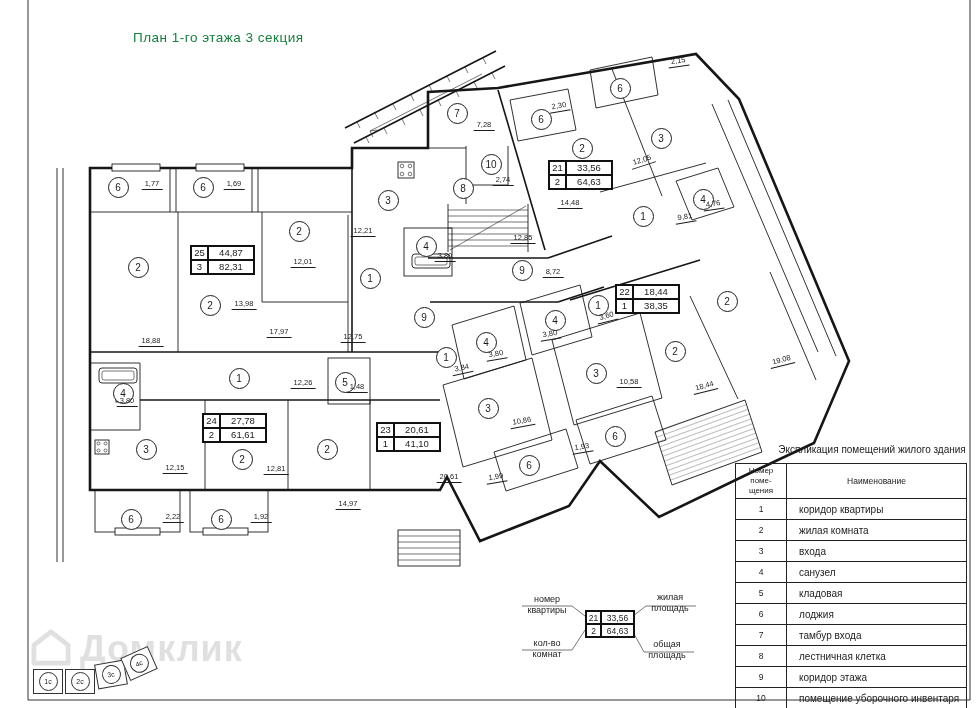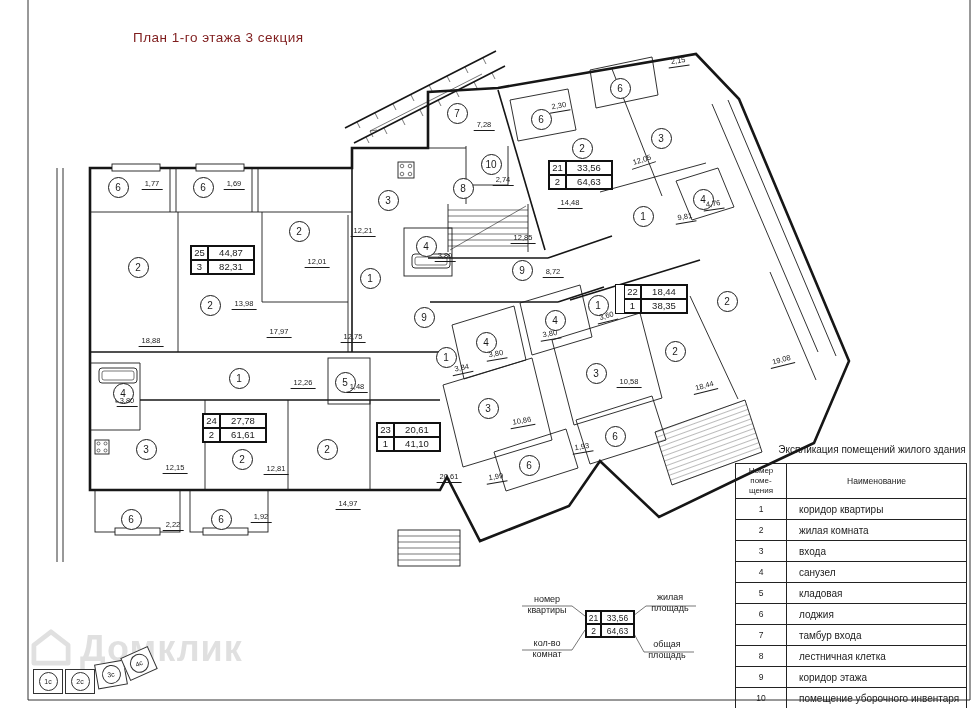--- a/index.html
+++ b/index.html
@@ -5,21 +5,21 @@
   html,body{margin:0;padding:0;background:#fff;}
   .sheet{position:relative;width:977px;height:708px;background:#ffffff;overflow:hidden;
          font-family:"Liberation Sans", sans-serif;color:#1b1b1b;}
   .abs{position:absolute;}
   .w3{stroke:#161616;stroke-width:2.6;fill:none;stroke-linejoin:miter;}
   .w2{stroke:#161616;stroke-width:1.6;fill:none;}
   .w1{stroke:#1b1b1b;stroke-width:0.9;fill:none;}
   .w0{stroke:#1b1b1b;stroke-width:0.6;fill:none;}
   .win{stroke:#1b1b1b;stroke-width:0.9;fill:#ffffff;}
 
-  .page-title{left:133px;top:30px;font-size:13.5px;letter-spacing:0.5px;color:#7f1d1d;}
+  .page-title{left:133px;top:30px;font-size:13.5px;letter-spacing:0.5px;color:#15803d;}
 
   .room-circle{position:absolute;width:21px;height:21px;border:1.3px solid #1b1b1b;border-radius:50%;
     display:flex;align-items:center;justify-content:center;font-size:10px;background:#fff;box-sizing:border-box;}
   .dim{position:absolute;font-size:7.5px;line-height:1;padding:0 3px 1.5px;border-bottom:1px solid #1b1b1b;
     white-space:nowrap;transform-origin:50% 100%;}
 
   .apt-table{position:absolute;display:grid;grid-template-columns:17px 46px;grid-auto-rows:14px;
     background:#fff;border:1.5px solid #111;}
   .apt-cell{border:0.8px solid #111;display:flex;align-items:center;justify-content:center;
     font-size:9.5px;line-height:1;box-sizing:border-box;}
@@ -180,30 +180,30 @@
       <div class="room-circle" style="left: 477.5px; top: 397.5px;">3</div>
       <div class="room-circle" style="left: 585.5px; top: 362.5px;">3</div>
       <div class="room-circle" style="left: 518.5px; top: 454.5px;">6</div>
       <div class="room-circle" style="left: 604.5px; top: 425.5px;">6</div>
       <div class="room-circle" style="left: 664.5px; top: 340.5px;">2</div>
       <div class="room-circle" style="left: 716.5px; top: 290.5px;">2</div>
       <div class="dim" style="left: 152px; top: 190px; transform: translate(-50%, -100%) rotate(0deg);">1,77</div>
       <div class="dim" style="left: 234px; top: 190px; transform: translate(-50%, -100%) rotate(0deg);">1,69</div>
       <div class="dim" style="left: 151px; top: 347px; transform: translate(-50%, -100%) rotate(0deg);">18,88</div>
       <div class="dim" style="left: 244px; top: 310px; transform: translate(-50%, -100%) rotate(0deg);">13,98</div>
-      <div class="dim" style="left: 317px; top: 268px; transform: translate(-50%, -100%) rotate(0deg);">12,01</div>
+      <div class="dim" style="left: 303px; top: 268px; transform: translate(-50%, -100%) rotate(0deg);">12,01</div>
       <div class="dim" style="left: 279px; top: 338px; transform: translate(-50%, -100%) rotate(0deg);">17,97</div>
       <div class="dim" style="left: 353px; top: 343px; transform: translate(-50%, -100%) rotate(0deg);">12,75</div>
       <div class="dim" style="left: 303px; top: 389px; transform: translate(-50%, -100%) rotate(0deg);">12,26</div>
       <div class="dim" style="left: 357px; top: 393px; transform: translate(-50%, -100%) rotate(0deg);">1,48</div>
       <div class="dim" style="left: 127px; top: 407px; transform: translate(-50%, -100%) rotate(0deg);">3,80</div>
       <div class="dim" style="left: 175px; top: 474px; transform: translate(-50%, -100%) rotate(0deg);">12,15</div>
       <div class="dim" style="left: 276px; top: 475px; transform: translate(-50%, -100%) rotate(0deg);">12,81</div>
       <div class="dim" style="left: 348px; top: 510px; transform: translate(-50%, -100%) rotate(0deg);">14,97</div>
-      <div class="dim" style="left: 173px; top: 523px; transform: translate(-50%, -100%) rotate(0deg); margin-top: 8px;">2,22</div>
+      <div class="dim" style="left: 173px; top: 523px; transform: translate(-50%, -100%) rotate(0deg);">2,22</div>
       <div class="dim" style="left: 261px; top: 523px; transform: translate(-50%, -100%) rotate(0deg);">1,92</div>
       <div class="dim" style="left: 484px; top: 131px; transform: translate(-50%, -100%) rotate(0deg);">7,28</div>
       <div class="dim" style="left: 503px; top: 186px; transform: translate(-50%, -100%) rotate(0deg);">2,74</div>
       <div class="dim" style="left: 560px; top: 112px; transform: translate(-50%, -100%) rotate(-10deg);">2,30</div>
       <div class="dim" style="left: 644px; top: 166px; transform: translate(-50%, -100%) rotate(-18deg);">12,05</div>
       <div class="dim" style="left: 570px; top: 209px; transform: translate(-50%, -100%) rotate(0deg);">14,48</div>
       <div class="dim" style="left: 679px; top: 67px; transform: translate(-50%, -100%) rotate(-8deg);">2,15</div>
       <div class="dim" style="left: 686px; top: 223px; transform: translate(-50%, -100%) rotate(-10deg);">9,81</div>
       <div class="dim" style="left: 714px; top: 210px; transform: translate(-50%, -100%) rotate(-8deg);">4,76</div>
       <div class="dim" style="left: 363px; top: 237px; transform: translate(-50%, -100%) rotate(0deg);">12,21</div>
@@ -226,21 +226,21 @@
         <div class="apt-cell">44,87</div>
         <div class="apt-cell">3</div>
         <div class="apt-cell">82,31</div>
       </div>
       <div class="apt-table" style="left: 548px; top: 160px;">
         <div class="apt-cell">21</div>
         <div class="apt-cell">33,56</div>
         <div class="apt-cell">2</div>
         <div class="apt-cell">64,63</div>
       </div>
-      <div class="apt-table" style="left: 615px; top: 284px; padding-left: 8px;">
+      <div class="apt-table" style="left: 615px; top: 284px;">
         <div class="apt-cell">22</div>
         <div class="apt-cell">18,44</div>
         <div class="apt-cell">1</div>
         <div class="apt-cell">38,35</div>
       </div>
       <div class="apt-table" style="left: 202px; top: 413px;">
         <div class="apt-cell">24</div>
         <div class="apt-cell">27,78</div>
         <div class="apt-cell">2</div>
         <div class="apt-cell">61,61</div>

